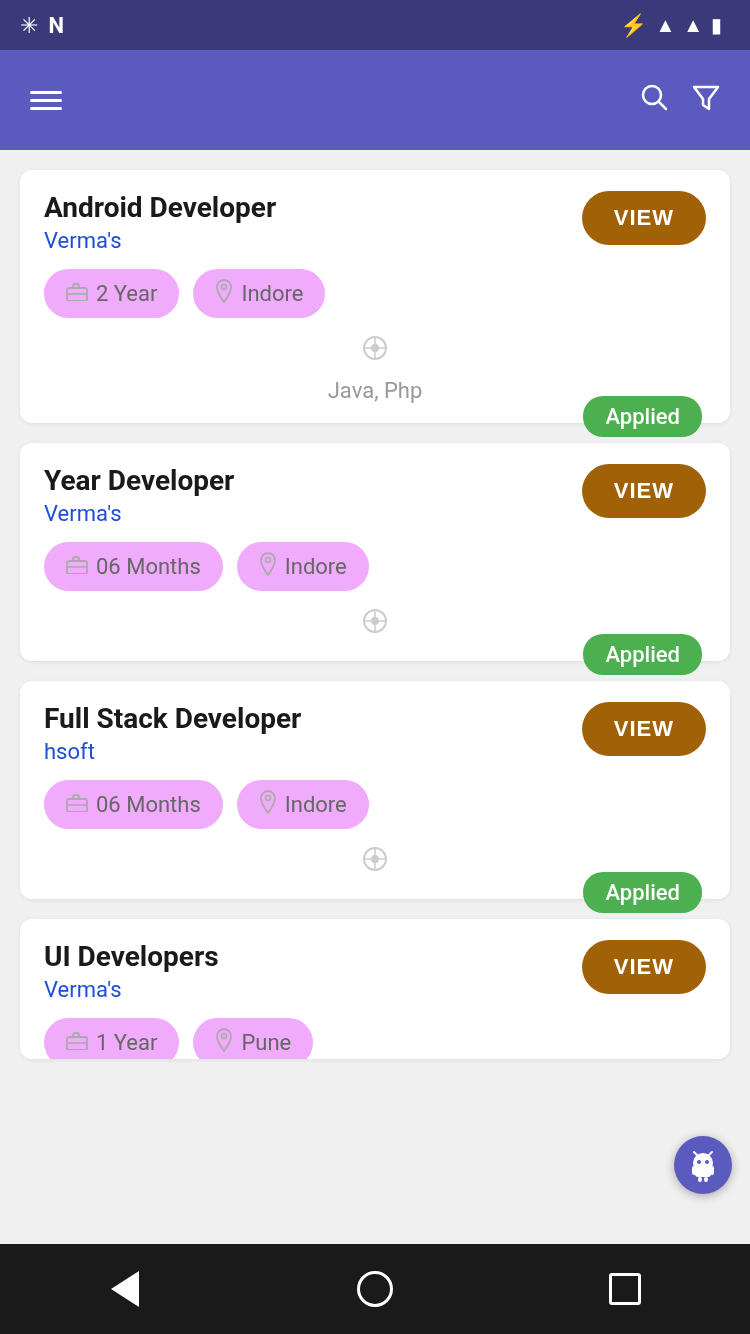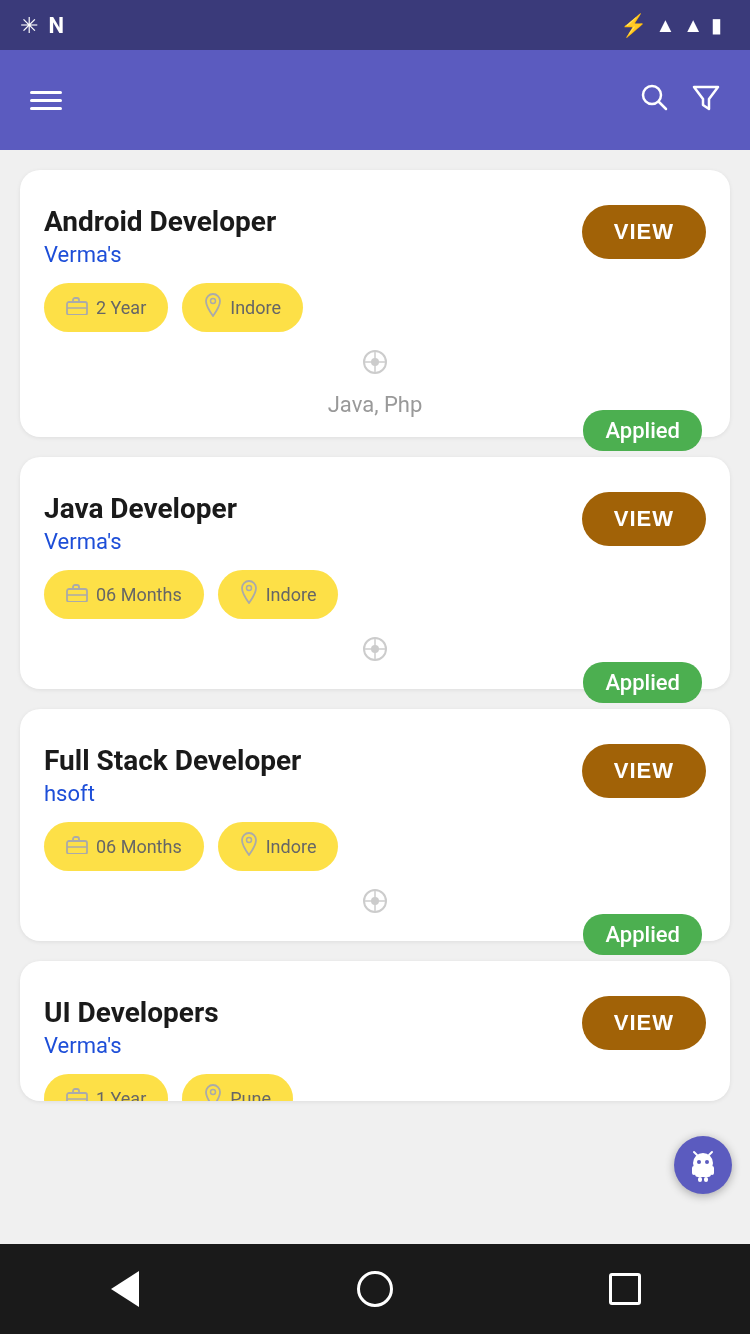--- a/index.html
+++ b/index.html
@@ -83,22 +83,22 @@
       flex: 1;
       padding: 20px 20px 0 20px;
       display: flex;
       flex-direction: column;
       gap: 20px;
     }
 
     
     .job-card {
       background: white;
-      border-radius: 20px;
-      padding: 35px 24px 20px 24px;
+      border-radius: 12px;
+      padding: 21px 24px 20px 24px;
       position: relative;
       box-shadow: 0 1px 4px rgba(0,0,0,0.08);
     }
     .job-card-header {
       display: flex;
       justify-content: space-between;
       align-items: flex-start;
       margin-bottom: 8px;
     }
     .job-info {
@@ -131,24 +131,24 @@
       display: flex;
       gap: 14px;
       margin-top: 16px;
       margin-bottom: 16px;
       flex-wrap: wrap;
     }
     .tag {
       display: flex;
       align-items: center;
       gap: 8px;
-      background: #fde047;
+      background: #f0abfc;
       border-radius: 30px;
       padding: 10px 22px;
-      font-size: 18px;
+      font-size: 22px;
       color: #666;
     }
     .tag-icon {
       font-size: 20px;
       color: #aaa;
     }
     .job-skills {
       display: flex;
       align-items: center;
       gap: 10px;
@@ -313,21 +313,21 @@
             <line x1="14" y1="3" x2="14" y2="25" stroke="#ccc" stroke-width="1.5"></line>
           </svg>
         </span>
         <span>Java, Php</span>
        </div>
     <div class="applied-badge">Applied</div>
   </div>
     <div class="job-card">
     <div class="job-card-header">
       <div class="job-info">
-        <div class="job-title">Java Developer</div>
+        <div class="job-title">Year Developer</div>
         <div class="job-company">Verma's</div>
       </div>
       <button class="view-btn">VIEW</button>
     </div>
     <div class="job-tags">
       <div class="tag">
         <span class="tag-icon">
           <svg width="22" height="18" viewBox="0 0 22 18" fill="none">
             <rect x="1" y="5" width="20" height="13" rx="2" stroke="#aaa" stroke-width="1.8"></rect>
             <path d="M7 5V3a2 2 0 012-2h2a2 2 0 012 2v2" stroke="#aaa" stroke-width="1.8"></path>

